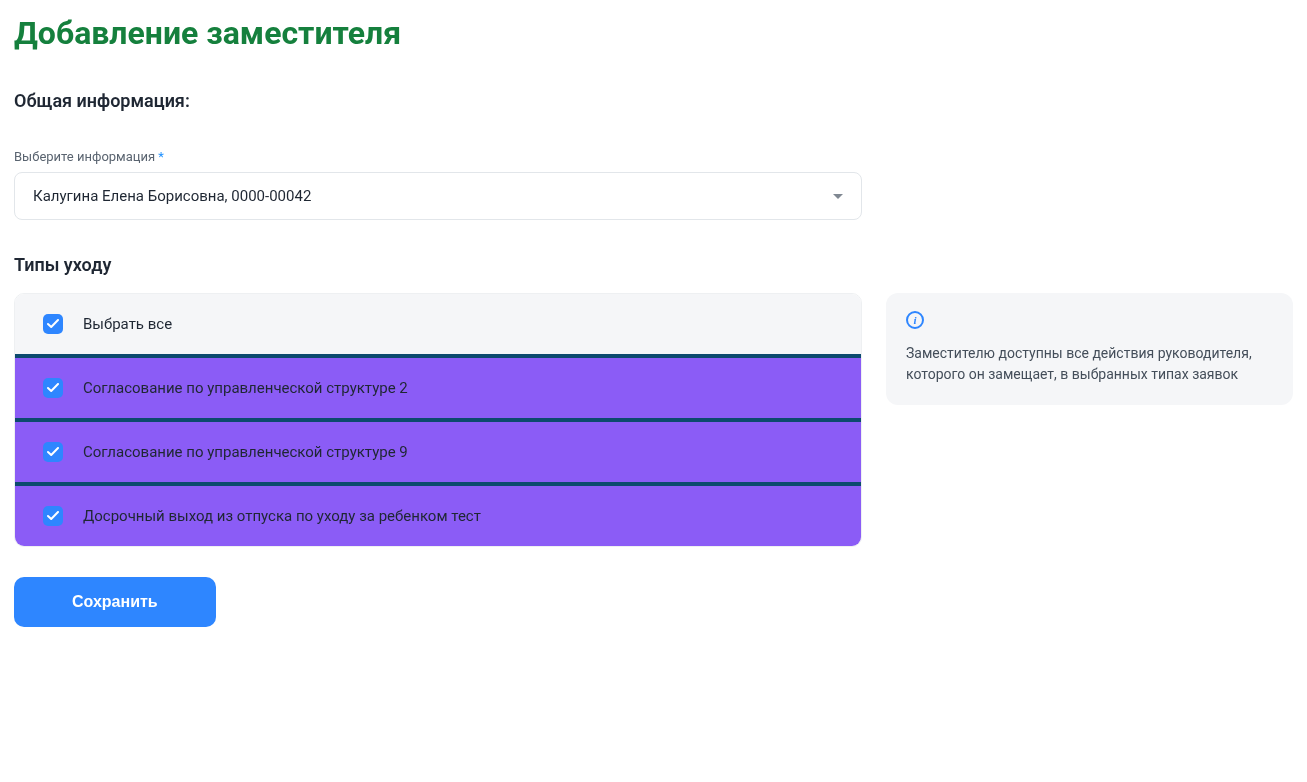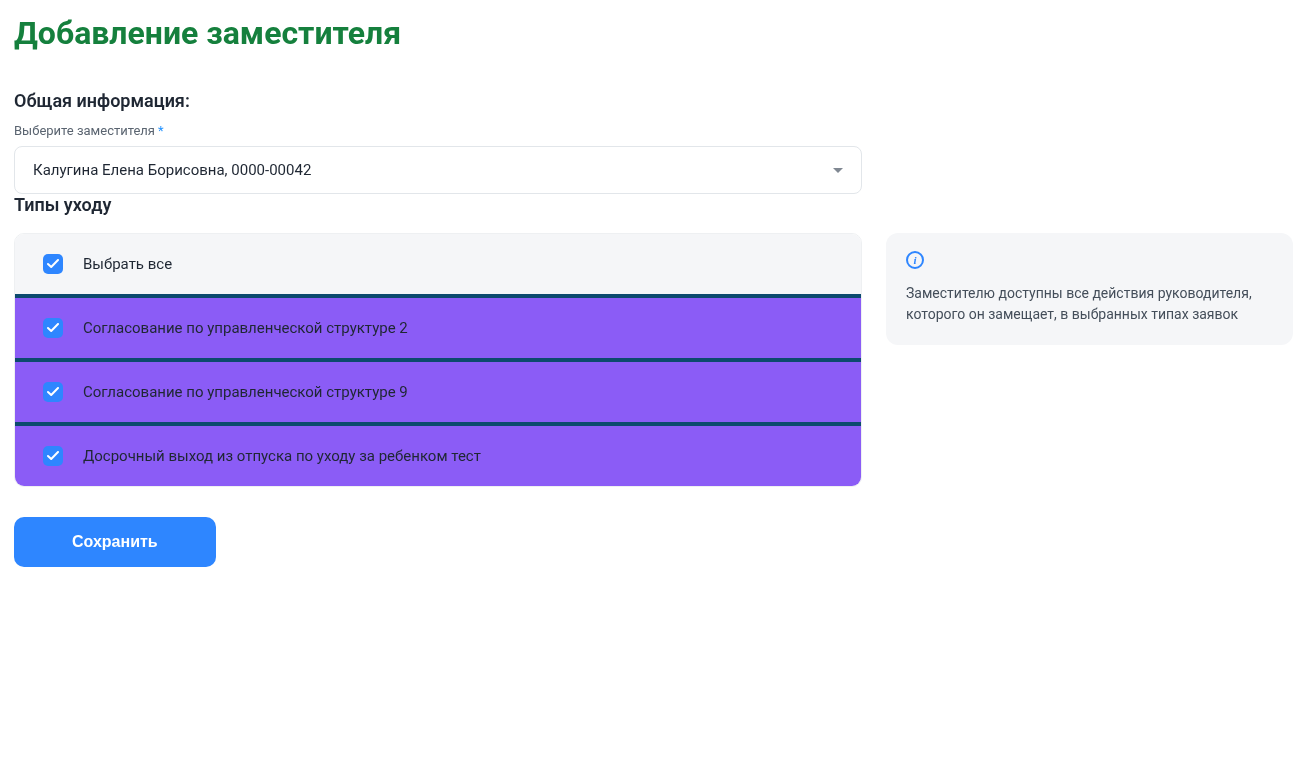--- a/index.html
+++ b/index.html
@@ -13,21 +13,21 @@
     .page-title {
       font-size: 32px;
       font-weight: 700;
       color: #15803d;
       margin-bottom: 38px;
     }
     .section-title {
       font-size: 18px;
       font-weight: 600;
       color: #1f2733;
-      margin-bottom: 12px;
+      margin-bottom: 38px;
     }
     .section-title.types {
       margin-bottom: 18px;
     }
     .two-col {
       display: flex;
       gap: 24px;
       align-items: flex-start;
     }
     .left-col { width: 848px; }
@@ -59,20 +59,21 @@
       border: 1px solid #e2e6ea;
       border-radius: 8px;
       padding: 14px 18px;
       font-size: 15px;
       color: #1f2733;
       background: #fff;
       display: flex;
       justify-content: space-between;
       align-items: center;
       cursor: pointer;
+      margin-bottom: 34px;
     }
     .caret {
       width: 0; height: 0;
       border-left: 5px solid transparent;
       border-right: 5px solid transparent;
       border-top: 5px solid #808892;
     }
     .list {
       border: 1px solid #eef0f2;
       border-radius: 10px;
@@ -146,21 +147,21 @@
 </head>
 <body>
 
 <h1 class="page-title">Добавление заместителя</h1>
 
 <div class="left-col">
   <h2 class="section-title">Общая информация:</h2>
 
 
   <div class="field-label">
-    <span>Выберите заместителя</span><span class="star">*</span>
+    <span>Выберите информация</span><span class="star">*</span>
   </div>
 
   <div class="select">
     <span>Калугина Елена Борисовна, 0000-00042</span>
     <span class="caret"></span>
   </div>
 </div>
 
 <h2 class="section-title types">Типы уходу</h2>
 

